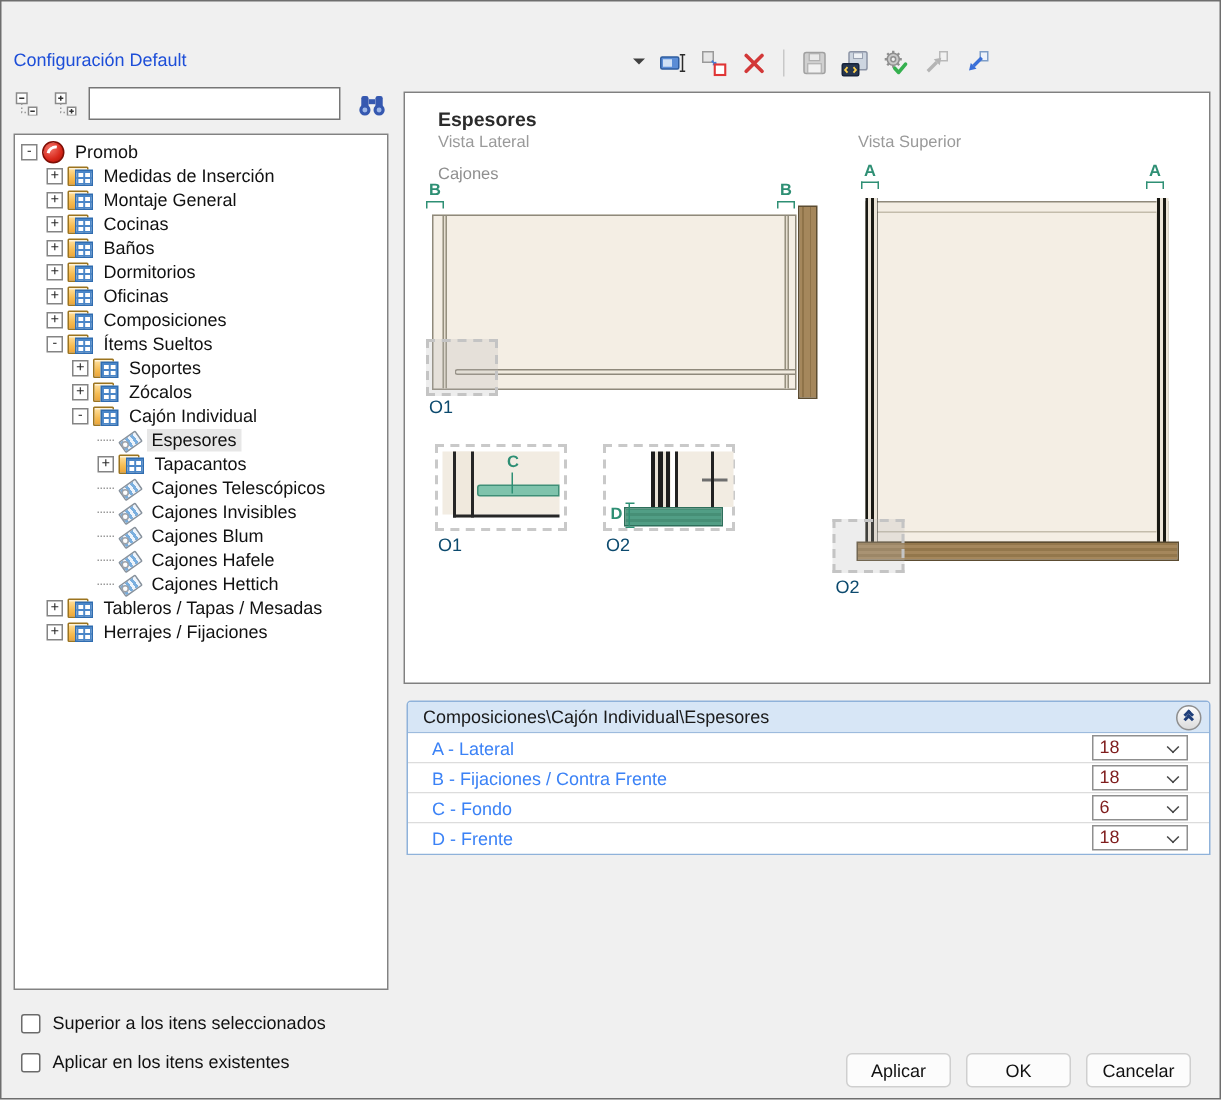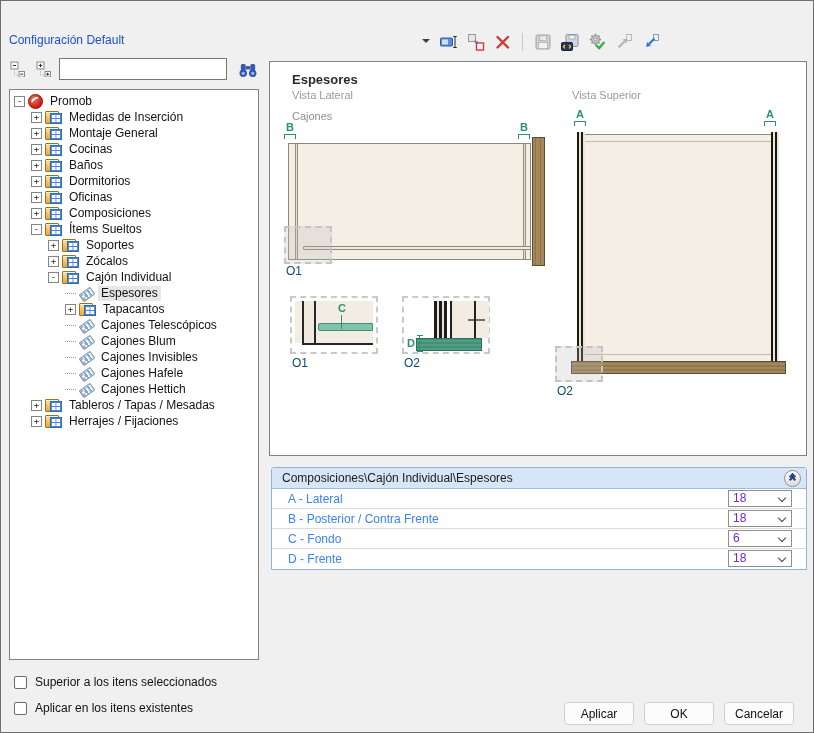--- a/index.html
+++ b/index.html
@@ -108,21 +108,21 @@
   .prop-table{position:absolute;left:270px;top:466px;width:536px;background:#fff;border:1px solid #8fb2da;border-radius:3px 3px 0 0}
   .prop-header{position:relative;height:21px;background:#d7e6f6;border-bottom:1px solid #9dbbdd;border-radius:2px 2px 0 0;
     font-size:12px;color:#1a1a1a;line-height:21px;padding-left:10px}
   .collapse-btn{position:absolute;right:5px;top:2px;width:17px;height:17px;border:1px solid #8f8f8f;border-radius:50%;
     background:linear-gradient(#fdfdfd,#dcdcdc);display:flex;flex-direction:column;align-items:center;justify-content:center}
   .chevup{width:5px;height:5px;border-left:2px solid #1f3f7a;border-top:2px solid #1f3f7a;transform:rotate(45deg);margin-top:-2px}
   .prop-row{position:relative;height:20px;border-bottom:1px solid #dcdcdc;background:#fff}
   .prop-row:last-child{border-bottom:none}
   .prop-label{position:absolute;left:16px;top:0;line-height:20px;font-size:12px;color:#3b82f6}
   .prop-select{position:absolute;right:14px;top:1px;width:64px;height:17px;border:1px solid #8f8f8f;background:#fff}
-  .prop-value{position:absolute;left:4px;top:0;line-height:15px;font-size:12px;color:#6d28d9}
+  .prop-value{position:absolute;left:4px;top:0;line-height:15px;font-size:12px;color:#7f1d1d}
   .chev{position:absolute;right:6px;top:4px;width:6px;height:6px;border-right:1.4px solid #444;border-bottom:1.4px solid #444;transform:rotate(45deg)}
 
   
   .chk{position:absolute;display:flex;align-items:center;gap:8px;font-size:12px;color:#111}
   .chk .box{width:13px;height:13px;border:1px solid #6b6b6b;border-radius:2px;background:#fff}
   .btn-row{position:absolute;left:563px;top:701px;display:flex;gap:10px}
   .btn{width:70px;height:23px;border:1px solid #cfcfcf;border-radius:4px;background:#fcfcfc;font-size:12px;color:#111;
     font-family:"Liberation Sans",sans-serif;padding:0}
 </style>
 </head>
@@ -302,26 +302,26 @@
         <span class="tlabel">Tapacantos</span>
       </div>
       <div class="tree-row" style="padding-left: 55px;">
         <span class="leafstub"></span>
         <span class="ticon icon-tag"></span>
         <span class="tlabel">Cajones Telescópicos</span>
       </div>
       <div class="tree-row" style="padding-left: 55px;">
         <span class="leafstub"></span>
         <span class="ticon icon-tag"></span>
+        <span class="tlabel">Cajones Invisibles</span>
+      </div>
+      <div class="tree-row" style="padding-left: 55px;">
+        <span class="leafstub"></span>
+        <span class="ticon icon-tag"></span>
         <span class="tlabel">Cajones Blum</span>
-      </div>
-      <div class="tree-row" style="padding-left: 55px;">
-        <span class="leafstub"></span>
-        <span class="ticon icon-tag"></span>
-        <span class="tlabel">Cajones Invisibles</span>
       </div>
       <div class="tree-row" style="padding-left: 55px;">
         <span class="leafstub"></span>
         <span class="ticon icon-tag"></span>
         <span class="tlabel">Cajones Hafele</span>
       </div>
       <div class="tree-row" style="padding-left: 55px;">
         <span class="leafstub"></span>
         <span class="ticon icon-tag"></span>
         <span class="tlabel">Cajones Hettich</span>
@@ -414,21 +414,21 @@
     </div>
     <div id="prop-rows">
         <div class="prop-row">
           <span class="prop-label">A - Lateral</span>
           <div class="prop-select">
             <span class="prop-value">18</span>
             <span class="chev"></span>
           </div>
         </div>
         <div class="prop-row">
-          <span class="prop-label">B - Posterior / Contra Frente</span>
+          <span class="prop-label">B - Fijaciones / Contra Frente</span>
           <div class="prop-select">
             <span class="prop-value">18</span>
             <span class="chev"></span>
           </div>
         </div>
         <div class="prop-row">
           <span class="prop-label">C - Fondo</span>
           <div class="prop-select">
             <span class="prop-value">6</span>
             <span class="chev"></span>

